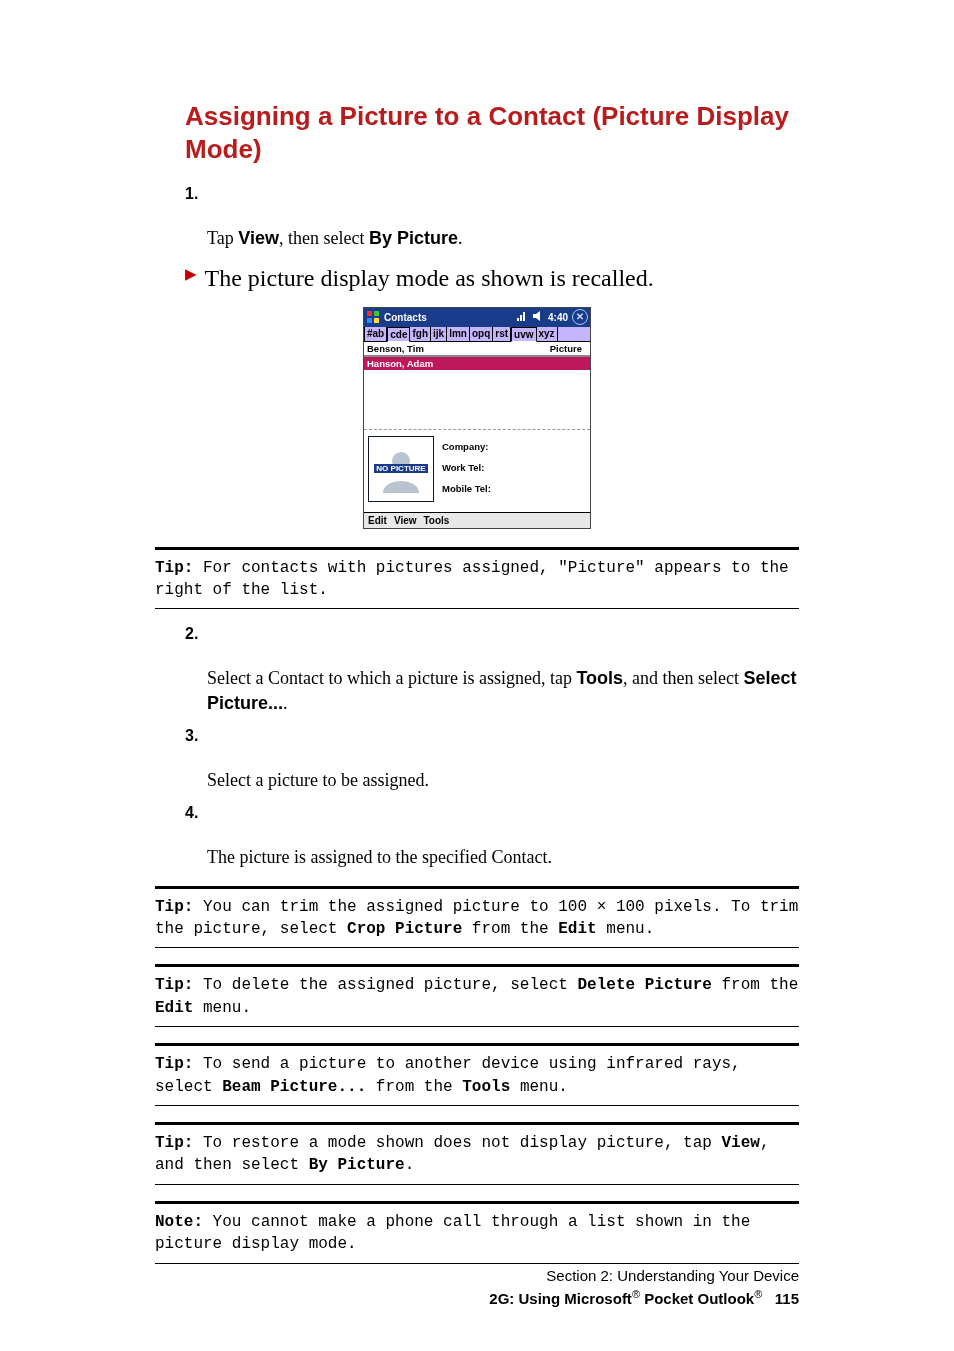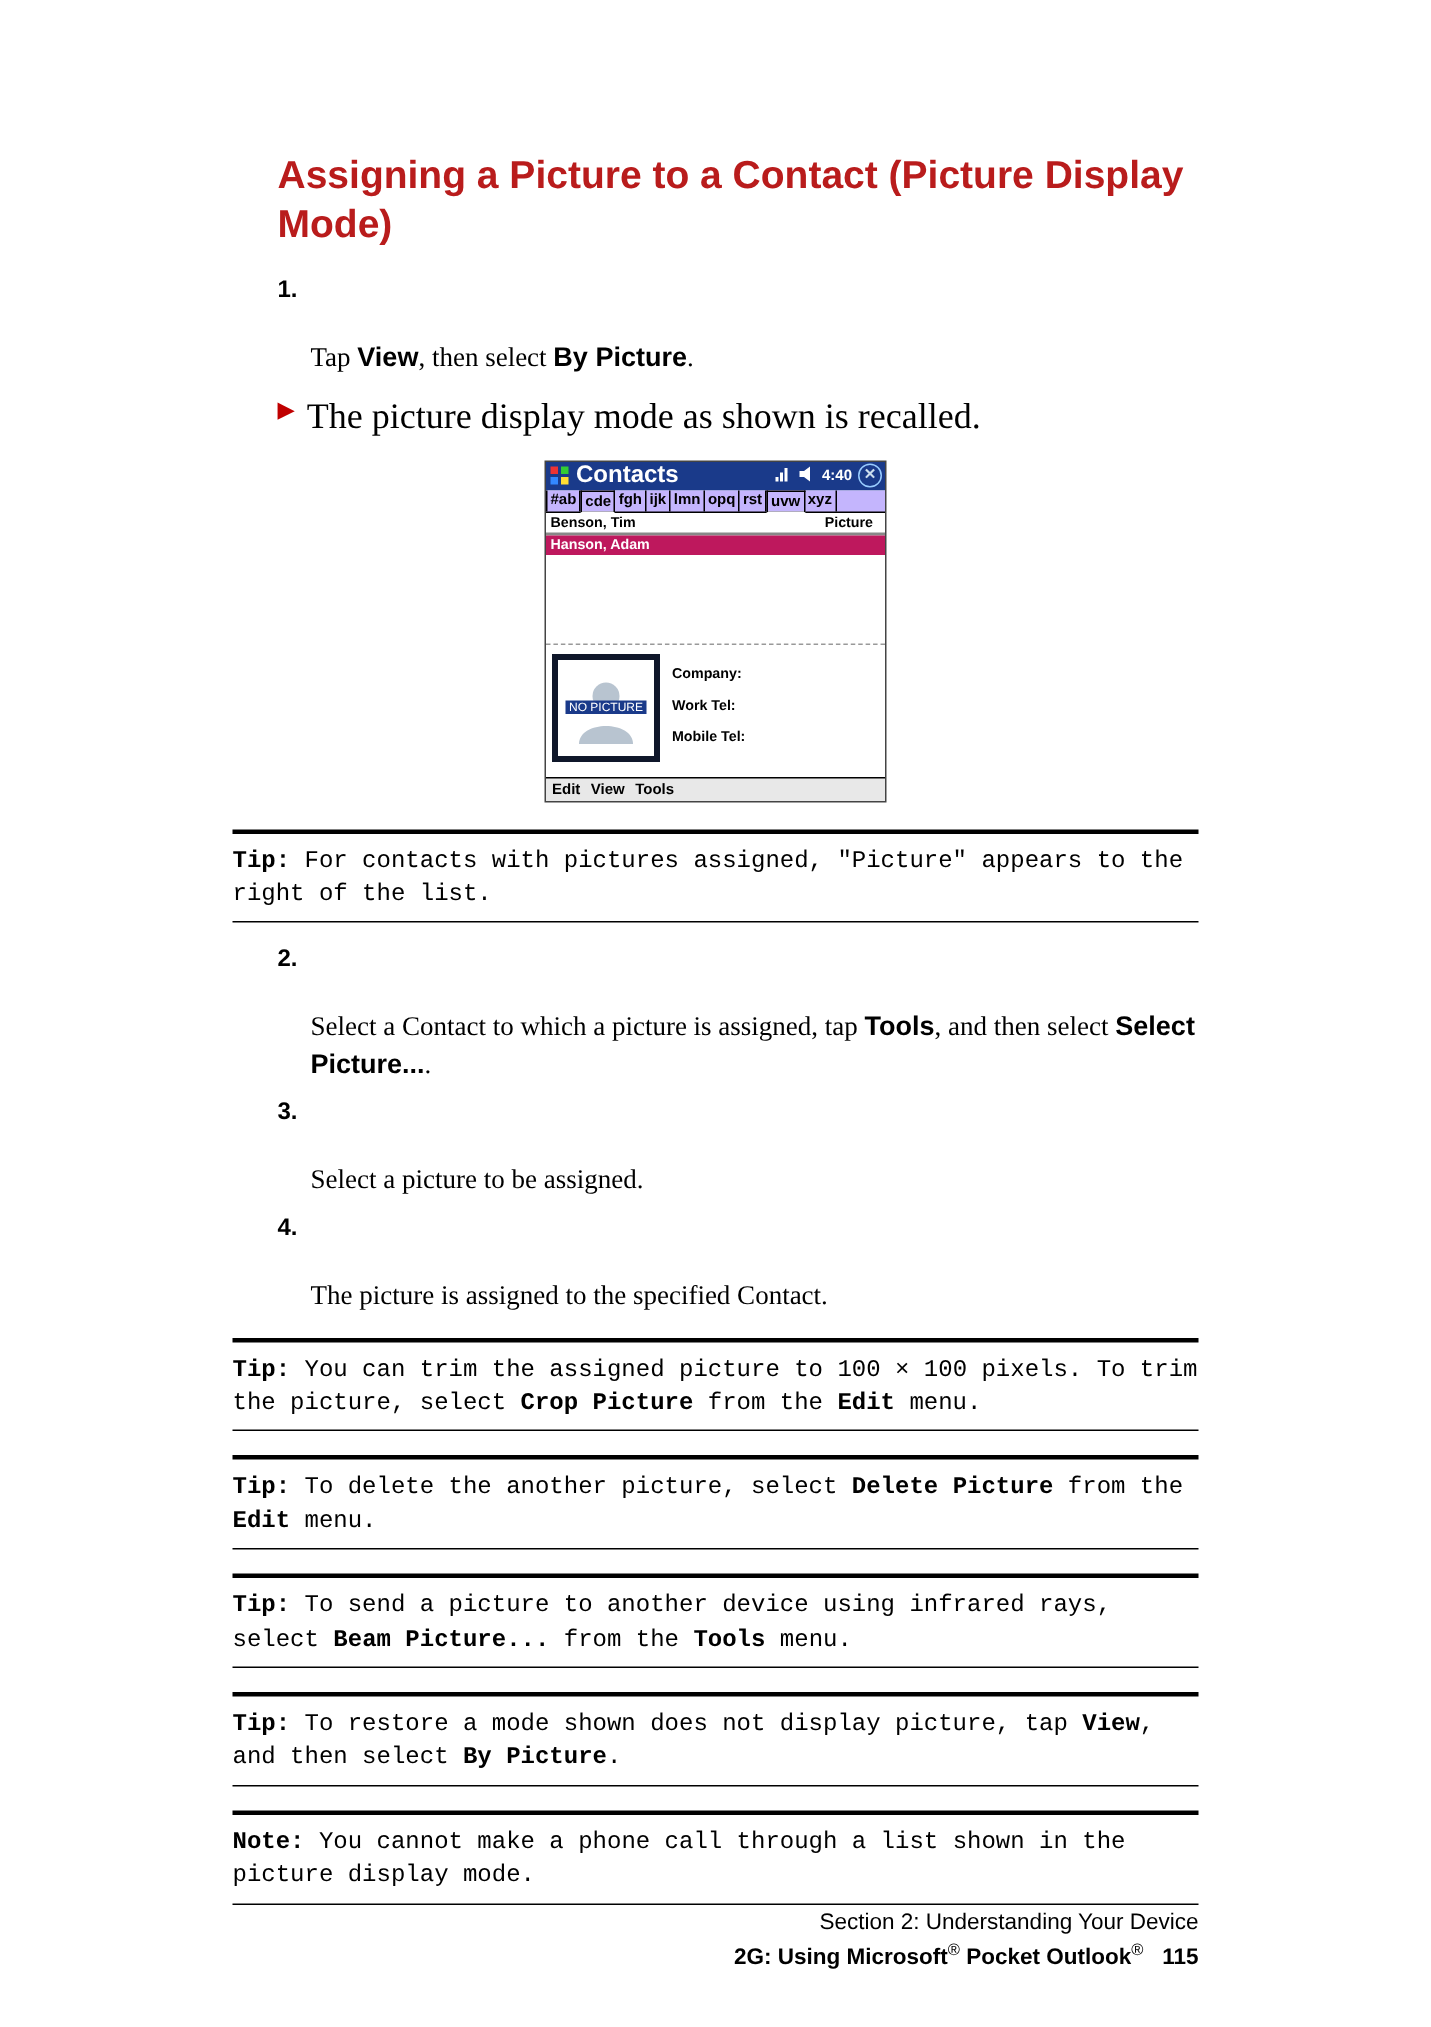--- a/index.html
+++ b/index.html
@@ -74,21 +74,21 @@
     align-items: center;
     padding: 0 2px;
   }
   .ss-flag {
     width: 14px; height: 14px;
     margin-right: 4px;
     display:inline-block;
     position:relative;
   }
   .ss-flag svg { width:14px; height:14px; display:block; }
-  .ss-title { font-weight: bold; font-size: 16px; flex: 1; }
+  .ss-title { font-weight: bold; font-size: 10px; flex: 1; }
   .ss-right { display:flex; align-items:center; gap:4px; }
   .ss-close {
     width:14px;height:14px;border-radius:50%;
     background:#1a3a8a;border:1px solid #9cf;
     display:flex;align-items:center;justify-content:center;
     color:#cde;font-size:10px;font-weight:bold;line-height:1;
   }
   .ss-tabs {
     display:flex;
     border-bottom:1px solid #000;
@@ -112,23 +112,23 @@
   .ss-hcol{padding:1px 3px;}
   .ss-hcol.pic{margin-left:auto;padding-right:8px;}
   .ss-list{height:72px;}
   .ss-row{font-size:9.5px;font-weight:bold;padding:1px 3px;}
   .ss-row.sel{background:#be185d;color:#fff;}
   .ss-detail{
     display:flex;align-items:center;padding:6px 4px 10px 4px;
     border-top:1px dashed #999;
   }
   .ss-nopic{
-    width:64px;height:64px;border:4px solid #0f172a;
+    width:64px;height:64px;border:1px solid #0f172a;
     display:flex;align-items:center;justify-content:center;
-    position:relative;margin-right:8px;
+    position:relative;margin-right:8px;font-weight:bold;
   }
   .ss-nopic .lbl{
     position:absolute;color:#fff;background:#1a3a8a;
     font-size:8px;padding:0 2px;z-index:2;
   }
   .ss-nopic svg{width:48px;height:48px;}
   .ss-fields{font-size:9.5px;font-weight:bold;line-height:2.2;}
   .ss-menubar{
     border-top:1px solid #000;padding:2px 4px;
     font-size:10px;font-weight:bold;display:flex;gap:7px;
@@ -262,21 +262,21 @@
   <div class="ordered">
     <span class="num">4.</span>
     <span class="txt"> The picture is assigned to the specified Contact.</span>
   </div>
 
   <div class="callout">
     <span class="lead">Tip:</span><span> You can trim the assigned picture to 100 </span><span>×</span><span> 100 pixels. To trim the picture, select </span><b>Crop Picture</b><span> from the </span><b>Edit</b><span> menu.</span>
   </div>
 
   <div class="callout">
-    <span class="lead">Tip:</span><span> To delete the another picture, select </span><b>Delete Picture</b><span> from the </span><b>Edit</b><span> menu.</span>
+    <span class="lead">Tip:</span><span> To delete the assigned picture, select </span><b>Delete Picture</b><span> from the </span><b>Edit</b><span> menu.</span>
   </div>
 
   <div class="callout">
     <span class="lead">Tip:</span><span> To send a picture to another device using infrared rays, select </span><b>Beam Picture...</b><span> from the </span><b>Tools</b><span> menu.</span>
   </div>
 
   <div class="callout">
     <span class="lead">Tip:</span><span> To restore a mode shown does not display picture, tap </span><b>View</b><span>, and then select </span><b>By Picture</b><span>.</span>
   </div>
 

